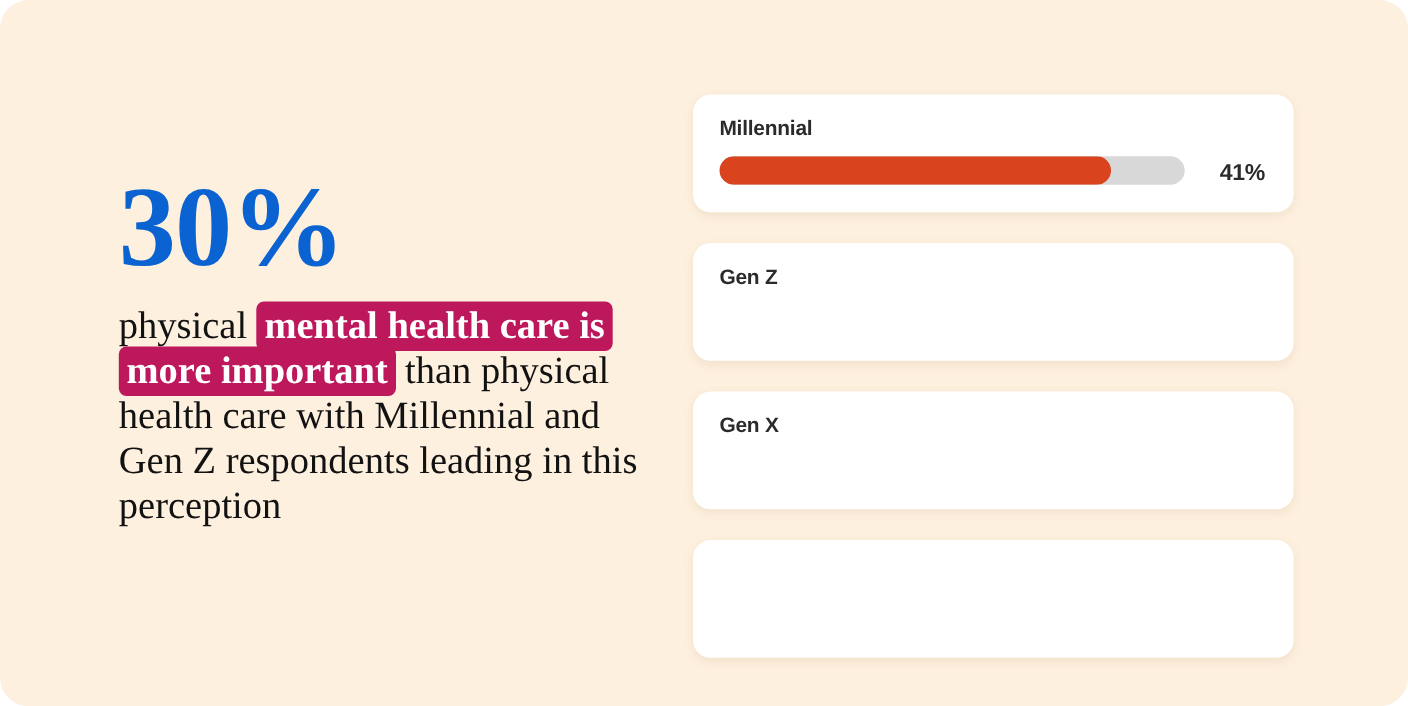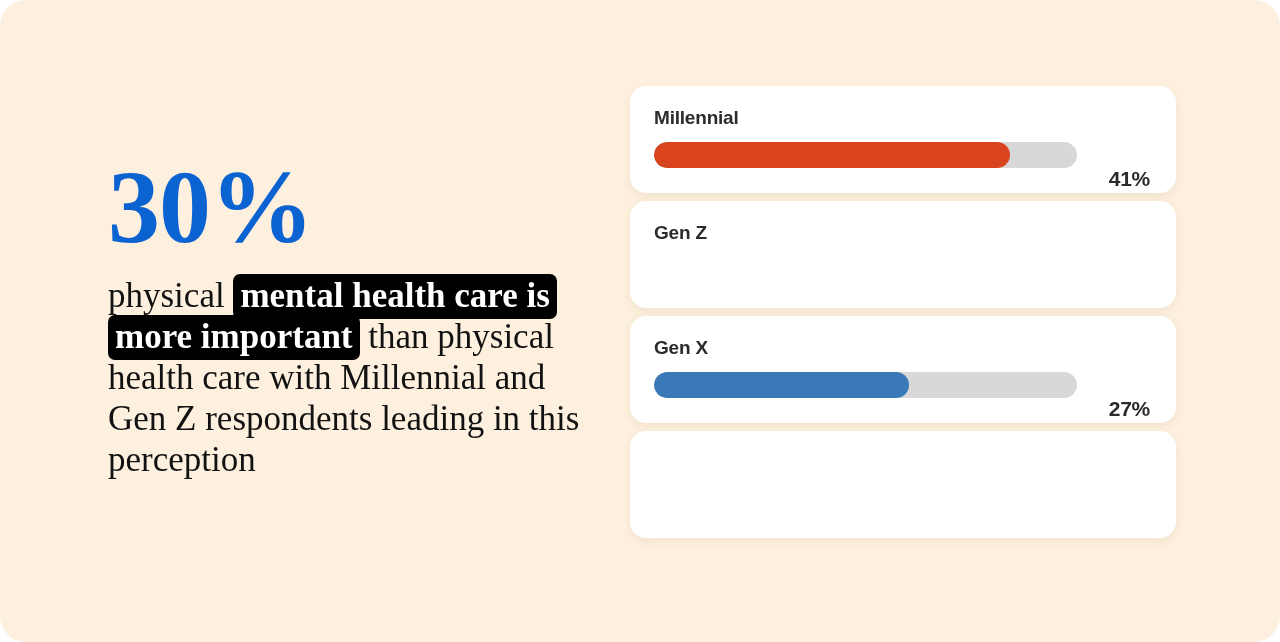--- a/index.html
+++ b/index.html
@@ -47,38 +47,38 @@
   .statement {
     font-family: "Liberation Serif", serif;
     font-size: 35px;
     line-height: 41px;
     color: #121212;
     max-width: 478px;
     margin: 0;
   }
 
   .statement .hl {
-    background: #000000;
+    background: #be185d;
     color: #ffffff;
     font-weight: 700;
     border-radius: 7px;
     padding: 2px 7px 4px 7px;
     box-decoration-break: clone;
     -webkit-box-decoration-break: clone;
   }
 
   
   .cards {
     position: absolute;
     left: 630px;
     top: 86px;
     width: 546px;
     display: flex;
     flex-direction: column;
-    gap: 8px;
+    gap: 28px;
   }
 
   .bar-card {
     background: #ffffff;
     border-radius: 16px;
     padding: 22px 26px 24px 24px;
     box-sizing: border-box;
     box-shadow: 0 3px 9px rgba(140, 105, 60, 0.10);
     height: 107px;
   }
@@ -88,22 +88,21 @@
     font-weight: 700;
     font-size: 19px;
     letter-spacing: -0.2px;
     color: #2B2B2B;
     margin-bottom: 15px;
     line-height: 1;
   }
 
   .bar-row {
     display: flex;
-    align-items: flex-start;
-    flex-direction: column;
+    align-items: flex-end;
   }
 
   .track {
     position: relative;
     width: 423px;
     height: 26px;
     background: #D8D8D8;
     border-radius: 13px;
     overflow: hidden;
     flex: 0 0 auto;
@@ -153,25 +152,19 @@
         <div class="pct">41%</div>
       </div>
     </div>
 
     <div class="bar-card">
       <div class="card-label">Gen Z</div>
     </div>
 
     <div class="bar-card">
       <div class="card-label">Gen X</div>
-      <div class="bar-row">
-        <div class="track">
-          <div class="fill" style="width: 60.3%; background: rgb(58, 121, 184);"></div>
-        </div>
-        <div class="pct">27%</div>
-      </div>
     </div>
 
     <div class="bar-card">
     </div>
 
   </div>
 </div>
 
 </body></html>

